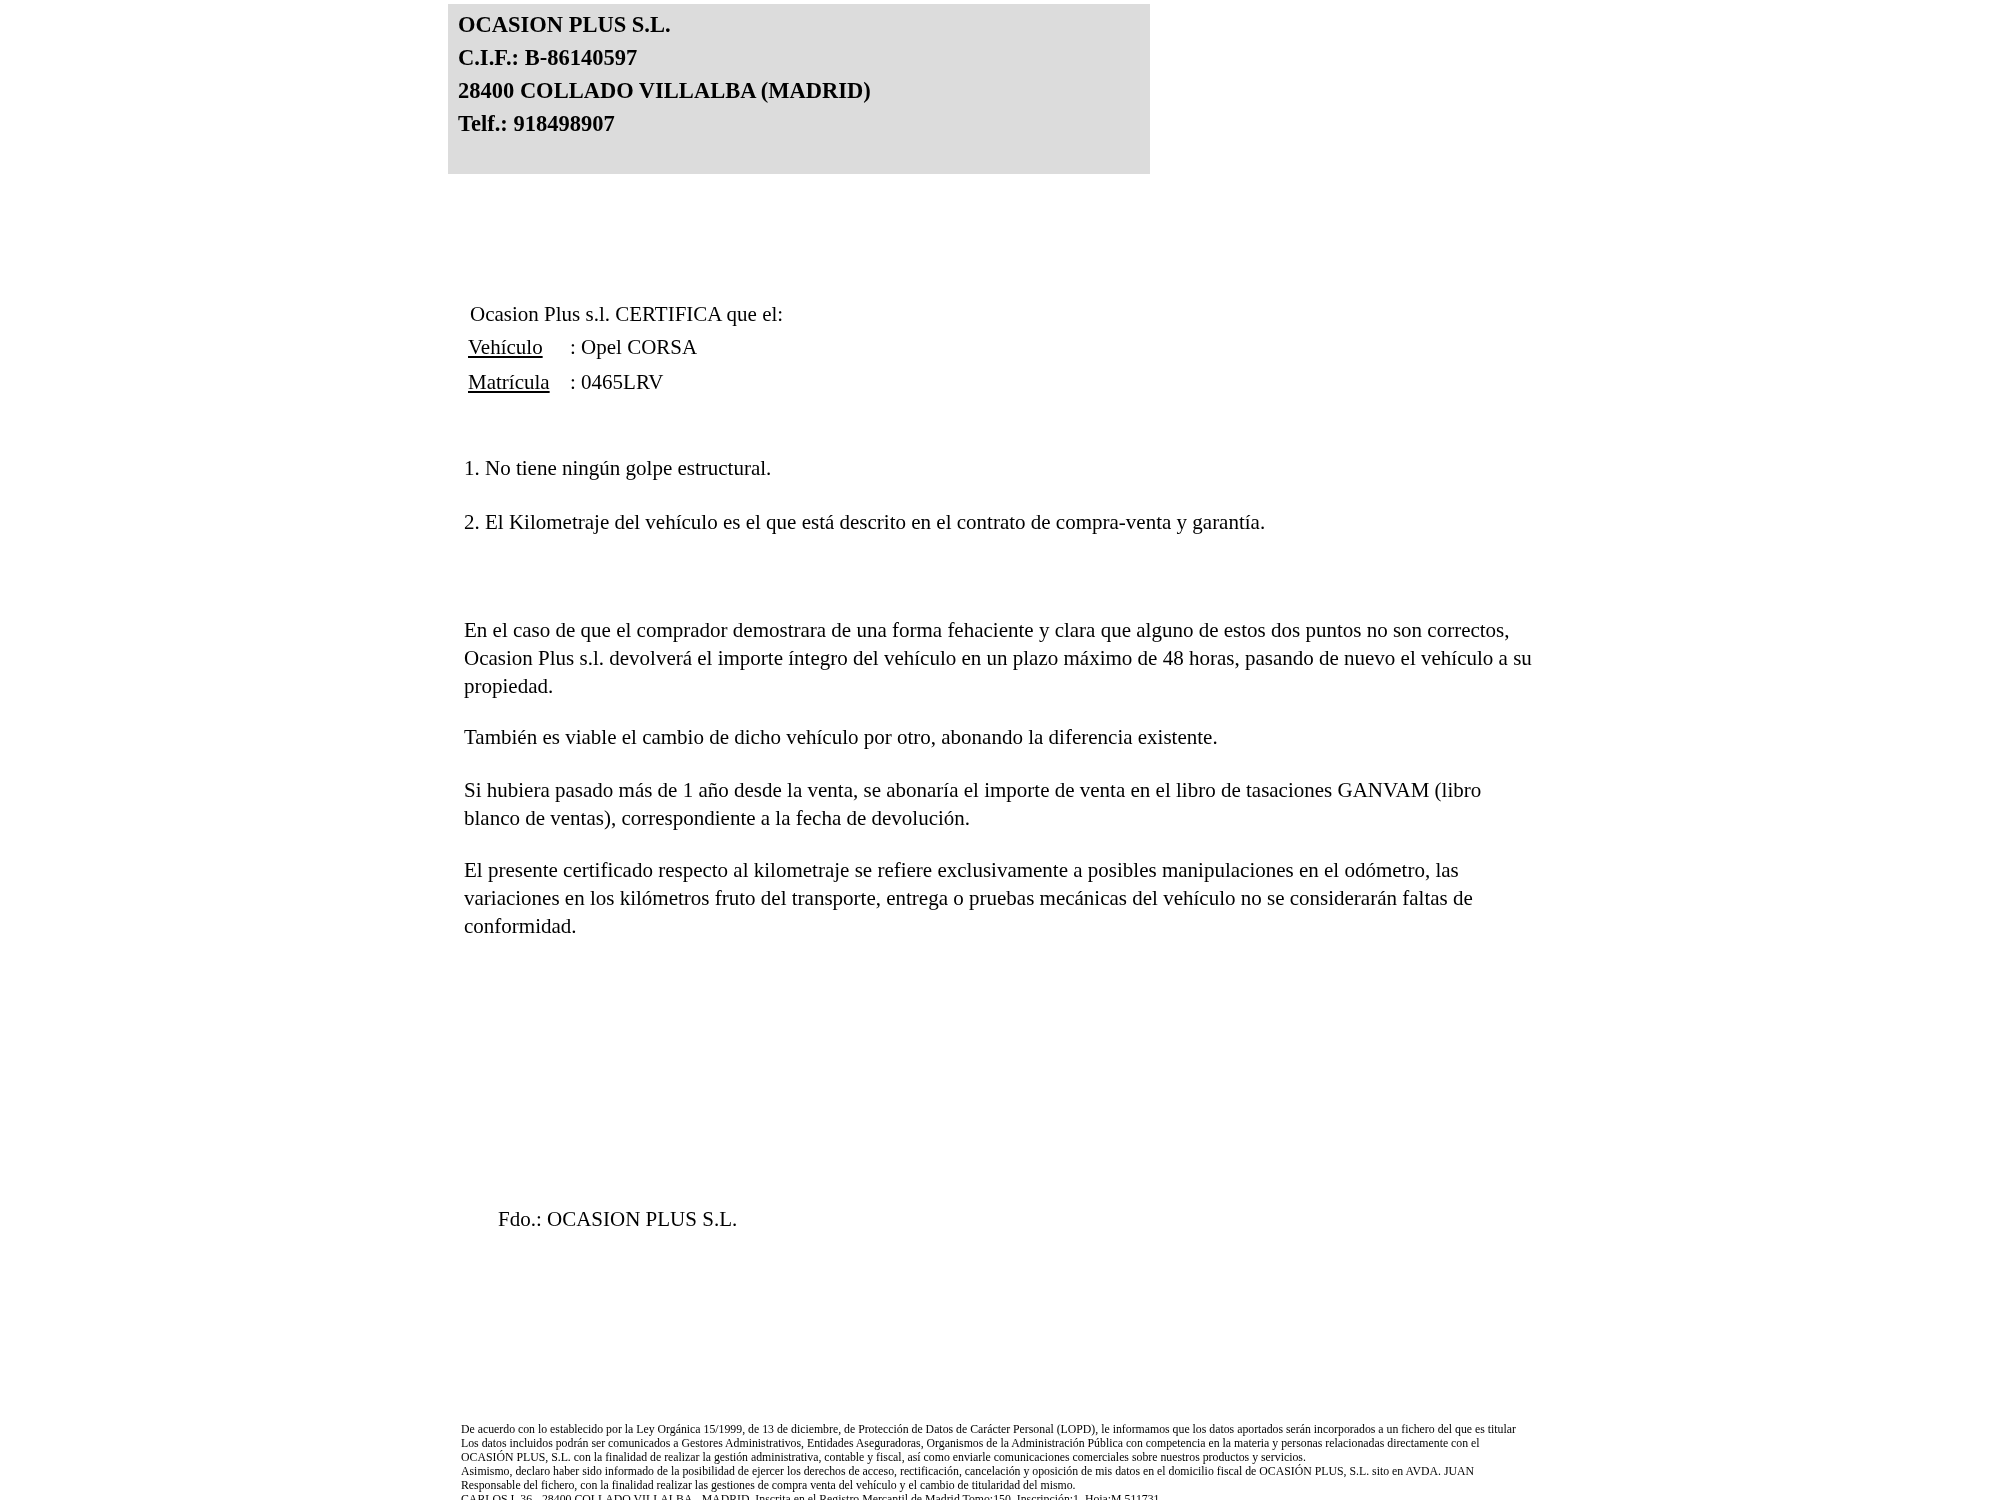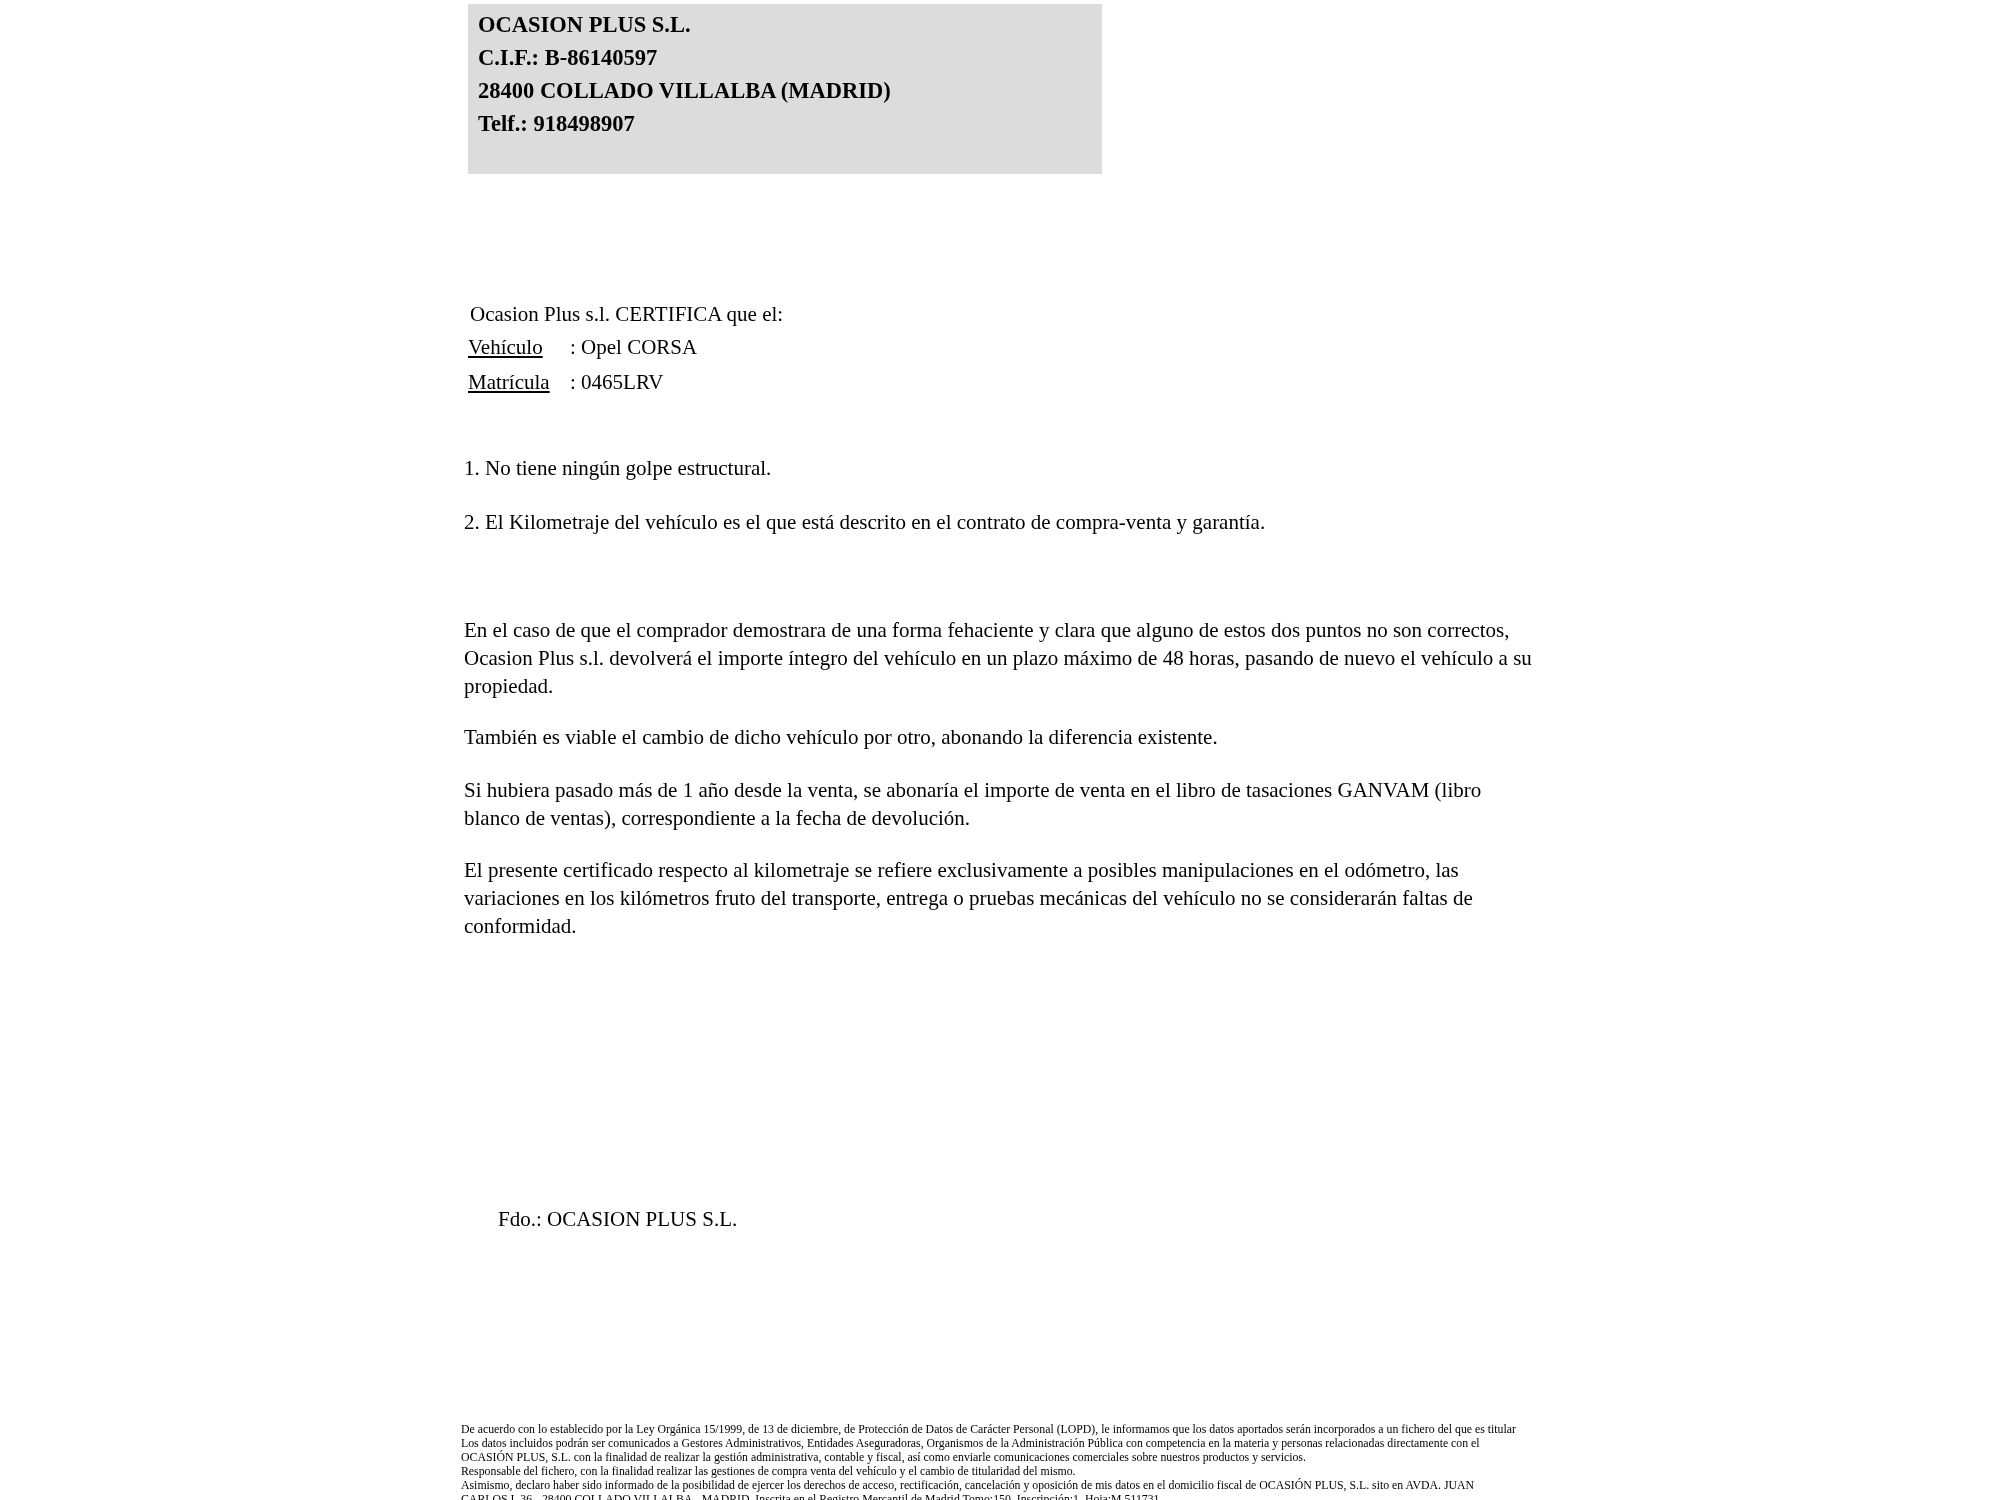--- a/index.html
+++ b/index.html
@@ -7,22 +7,22 @@
   body {
     width: 2000px; height: 1500px;
     position: relative;
     font-family: "Liberation Serif", "DejaVu Serif", serif;
     color: #000000;
   }
   .page { position: absolute; inset: 0; background: #ffffff; overflow: hidden; }
 
   .letterhead {
     position: absolute;
-    left: 468px; top: 4px;
-    width: 634px; height: 170px;
+    left: 448px; top: 4px;
+    width: 702px; height: 170px;
     background: #dcdcdc;
     padding: 4px 0 0 10px;
   }
   .letterhead div {
     font-weight: bold;
     font-size: 22.5px;
     line-height: 33px;
     white-space: nowrap;
   }
 
@@ -93,18 +93,18 @@
   <div class="para para-2">También es viable el cambio de dicho vehículo por otro, abonando la diferencia existente.</div>
   <div class="para para-3">Si hubiera pasado más de 1 año desde la venta, se abonaría el importe de venta en el libro de tasaciones GANVAM (libro blanco de ventas), correspondiente a la fecha de devolución.</div>
   <div class="para para-4">El presente certificado respecto al kilometraje se refiere exclusivamente a posibles manipulaciones en el odómetro, las variaciones en los kilómetros fruto del transporte, entrega o pruebas mecánicas del vehículo no se considerarán faltas de conformidad.</div>
 
   <div class="signature">Fdo.: OCASION PLUS S.L.</div>
 
   <div class="legal-footer">
     <div>De acuerdo con lo establecido por la Ley Orgánica 15/1999, de 13 de diciembre, de Protección de Datos de Carácter Personal (LOPD), le informamos que los datos aportados serán incorporados a un fichero del que es titular</div>
     <div>Los datos incluidos podrán ser comunicados a Gestores Administrativos, Entidades Aseguradoras, Organismos de la Administración Pública con competencia en la materia y personas relacionadas directamente con el</div>
     <div>OCASIÓN PLUS, S.L. con la finalidad de realizar la gestión administrativa, contable y fiscal, así como enviarle comunicaciones comerciales sobre nuestros productos y servicios.</div>
+    <div>Asimismo, declaro haber sido informado de la posibilidad de ejercer los derechos de acceso, rectificación, cancelación y oposición de mis datos en el domicilio fiscal de OCASIÓN PLUS, S.L. sito en AVDA. JUAN</div>
     <div>Responsable del fichero, con la finalidad realizar las gestiones de compra venta del vehículo y el cambio de titularidad del mismo.</div>
-    <div>Asimismo, declaro haber sido informado de la posibilidad de ejercer los derechos de acceso, rectificación, cancelación y oposición de mis datos en el domicilio fiscal de OCASIÓN PLUS, S.L. sito en AVDA. JUAN</div>
     <div>CARLOS I, 36 - 28400 COLLADO VILLALBA - MADRID. Inscrita en el Registro Mercantil de Madrid Tomo:150, Inscripción:1, Hoja:M 511731</div>
   </div>
 
 </div>
 
 </body></html>

